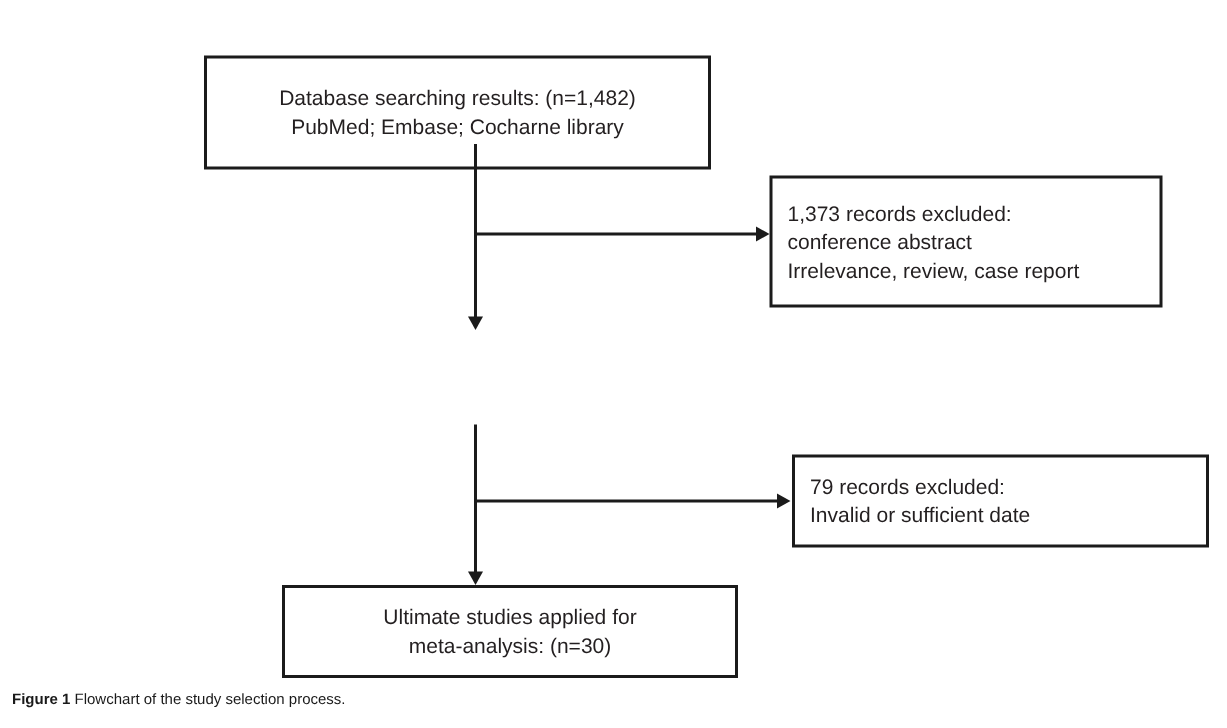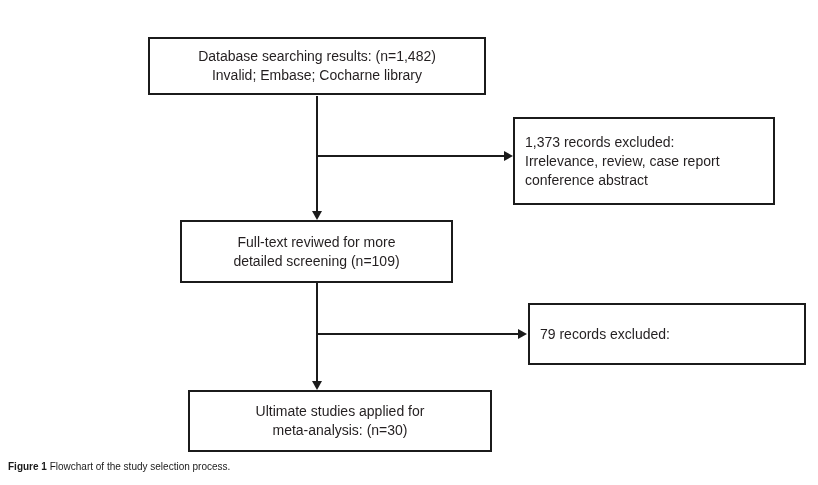--- a/index.html
+++ b/index.html
@@ -50,38 +50,35 @@
     line-height:14px;
     color:#1a1a1a;
   }
   .caption .cap-label{font-weight:bold;}
 </style>
 </head>
 <body>
 
 <div class="canvas">
 
-  <div class="flow-box centered" style="left:148px;top:37px;width:338px;height:58px;">
+  <div class="flow-box centered" style="left:136px;top:37px;width:338px;height:76px;">
     <div>Database searching results: (n=1,482)</div>
-    <div>Invalid; Embase; Cocharne library</div>
+    <div>PubMed; Embase; Cocharne library</div>
   </div>
 
   <div class="flow-box leftalign" style="left:513px;top:117px;width:262px;height:88px;">
     <div>1,373 records excluded:</div>
+    <div>conference abstract</div>
     <div>Irrelevance, review, case report</div>
-    <div>conference abstract</div>
   </div>
 
-  <div class="flow-box centered" style="left:180px;top:220px;width:273px;height:63px;">
-    <div>Full-text reviwed for more</div>
-    <div>detailed screening (n=109)</div>
-  </div>
 
   <div class="flow-box leftalign" style="left:528px;top:303px;width:278px;height:62px;">
     <div>79 records excluded:</div>
+    <div>Invalid or sufficient date</div>
   </div>
 
   <div class="flow-box centered" style="left:188px;top:390px;width:304px;height:62px;">
     <div>Ultimate studies applied for</div>
     <div>meta-analysis: (n=30)</div>
   </div>
 
   <div class="line" style="left:316px;top:96px;width:2px;height:116px;"></div>
   <div class="arrowhead-down" style="left:312px;top:211px;"></div>
 

